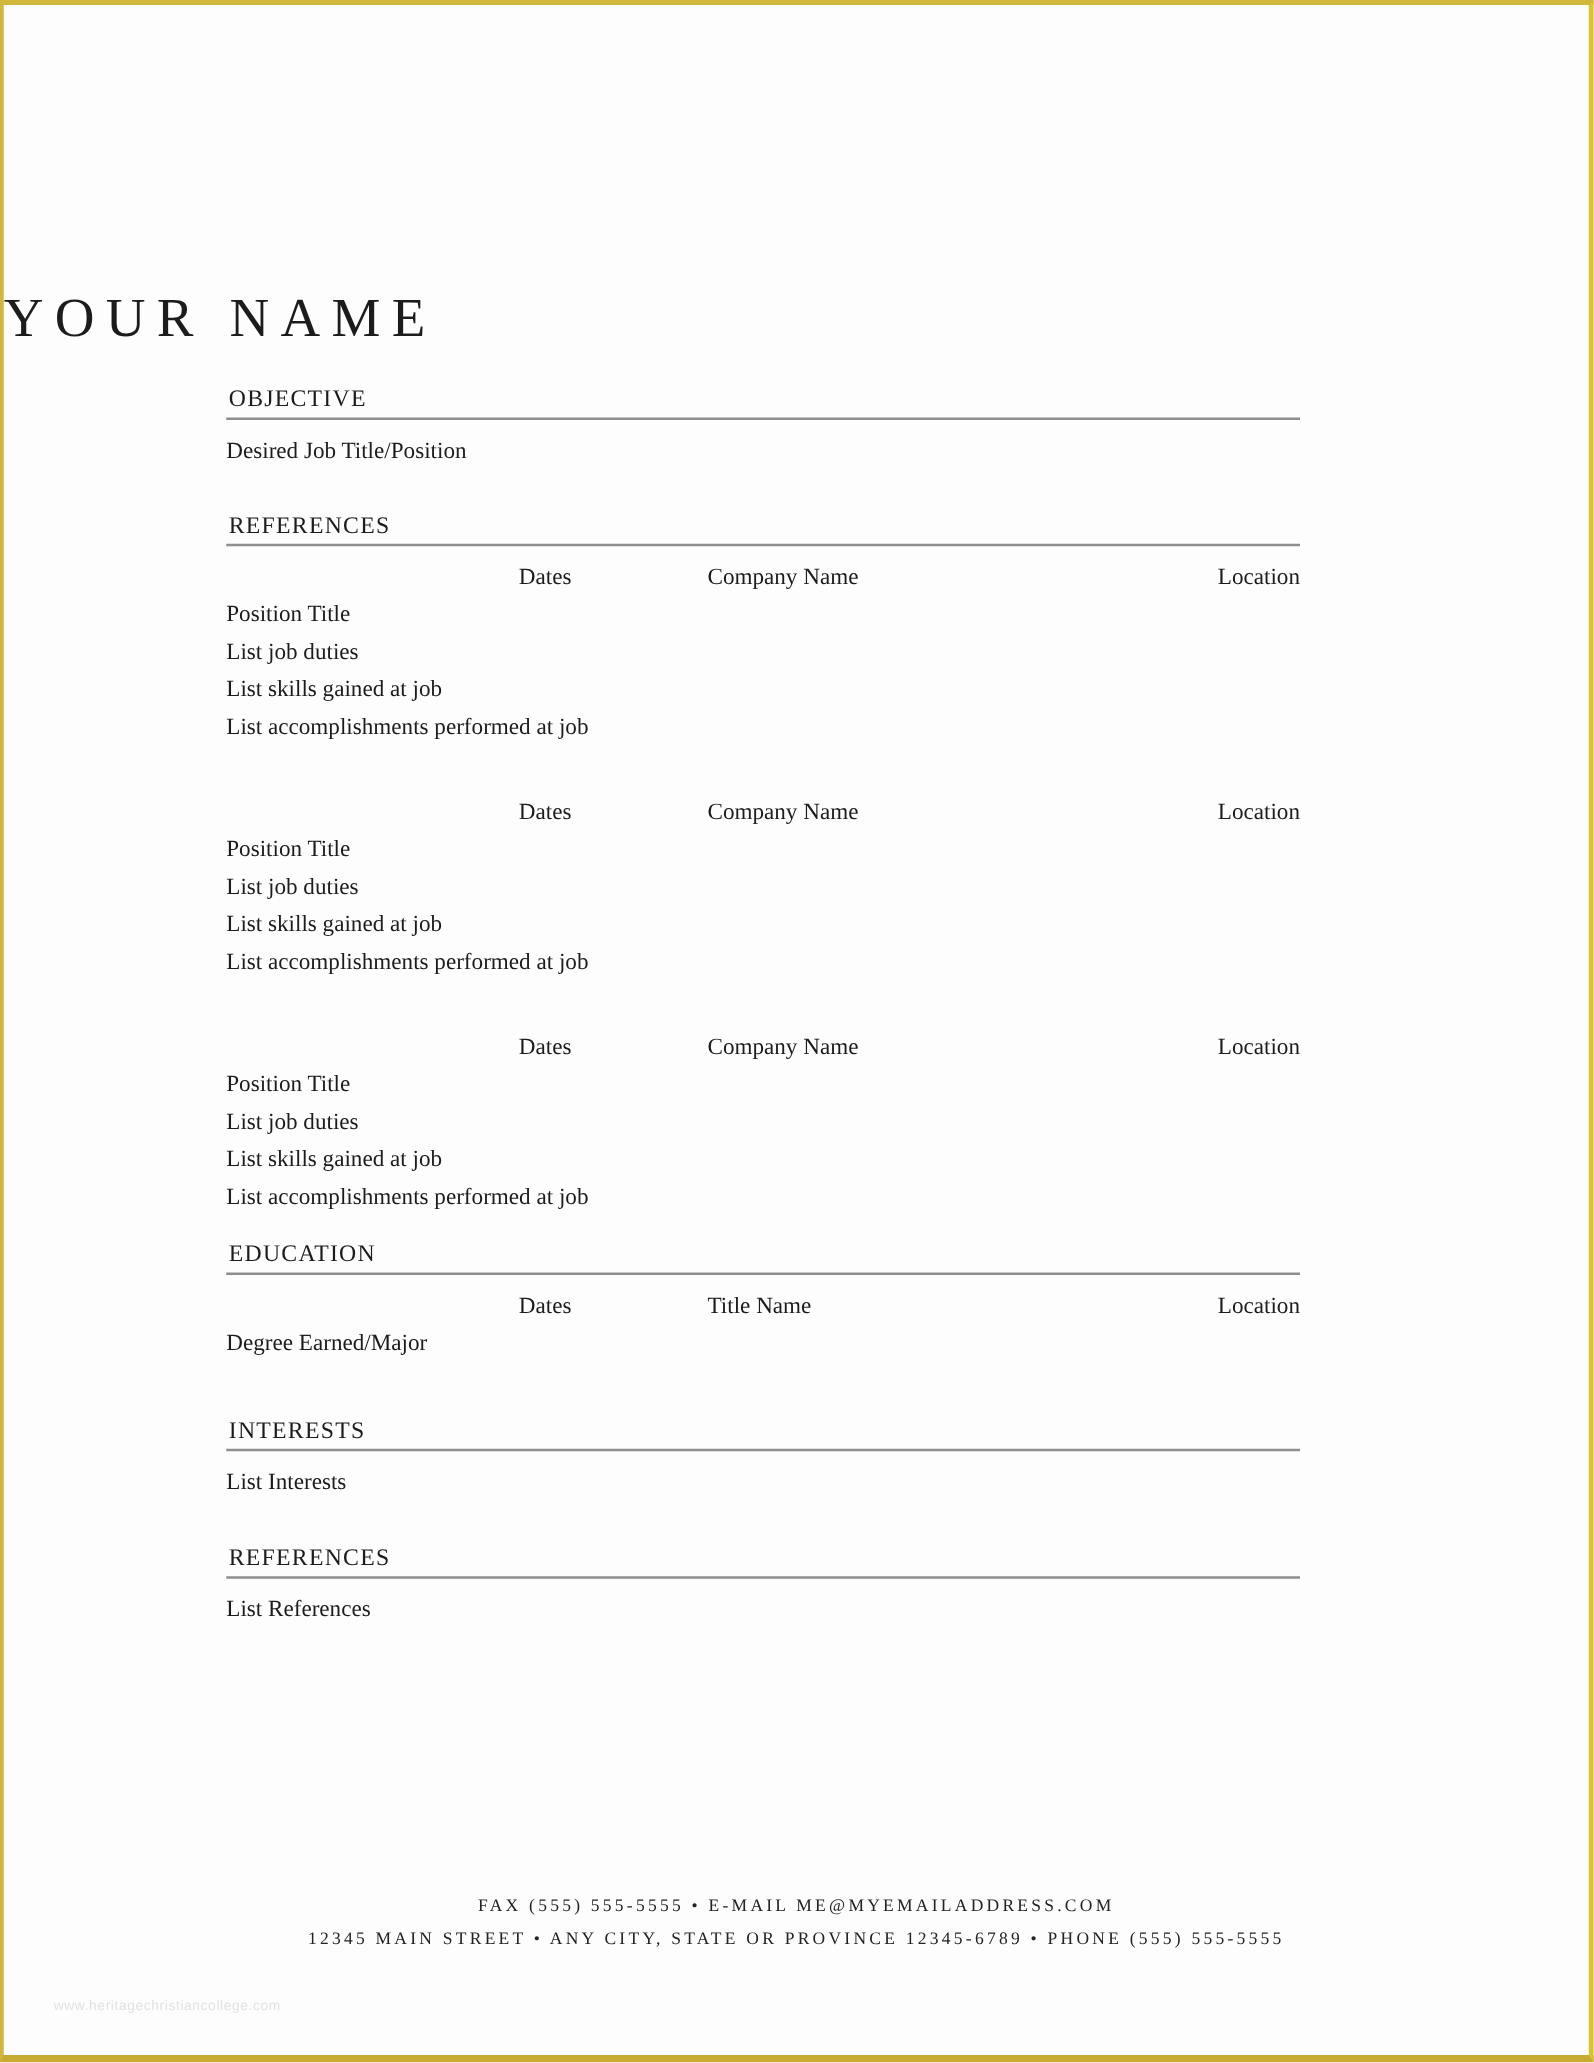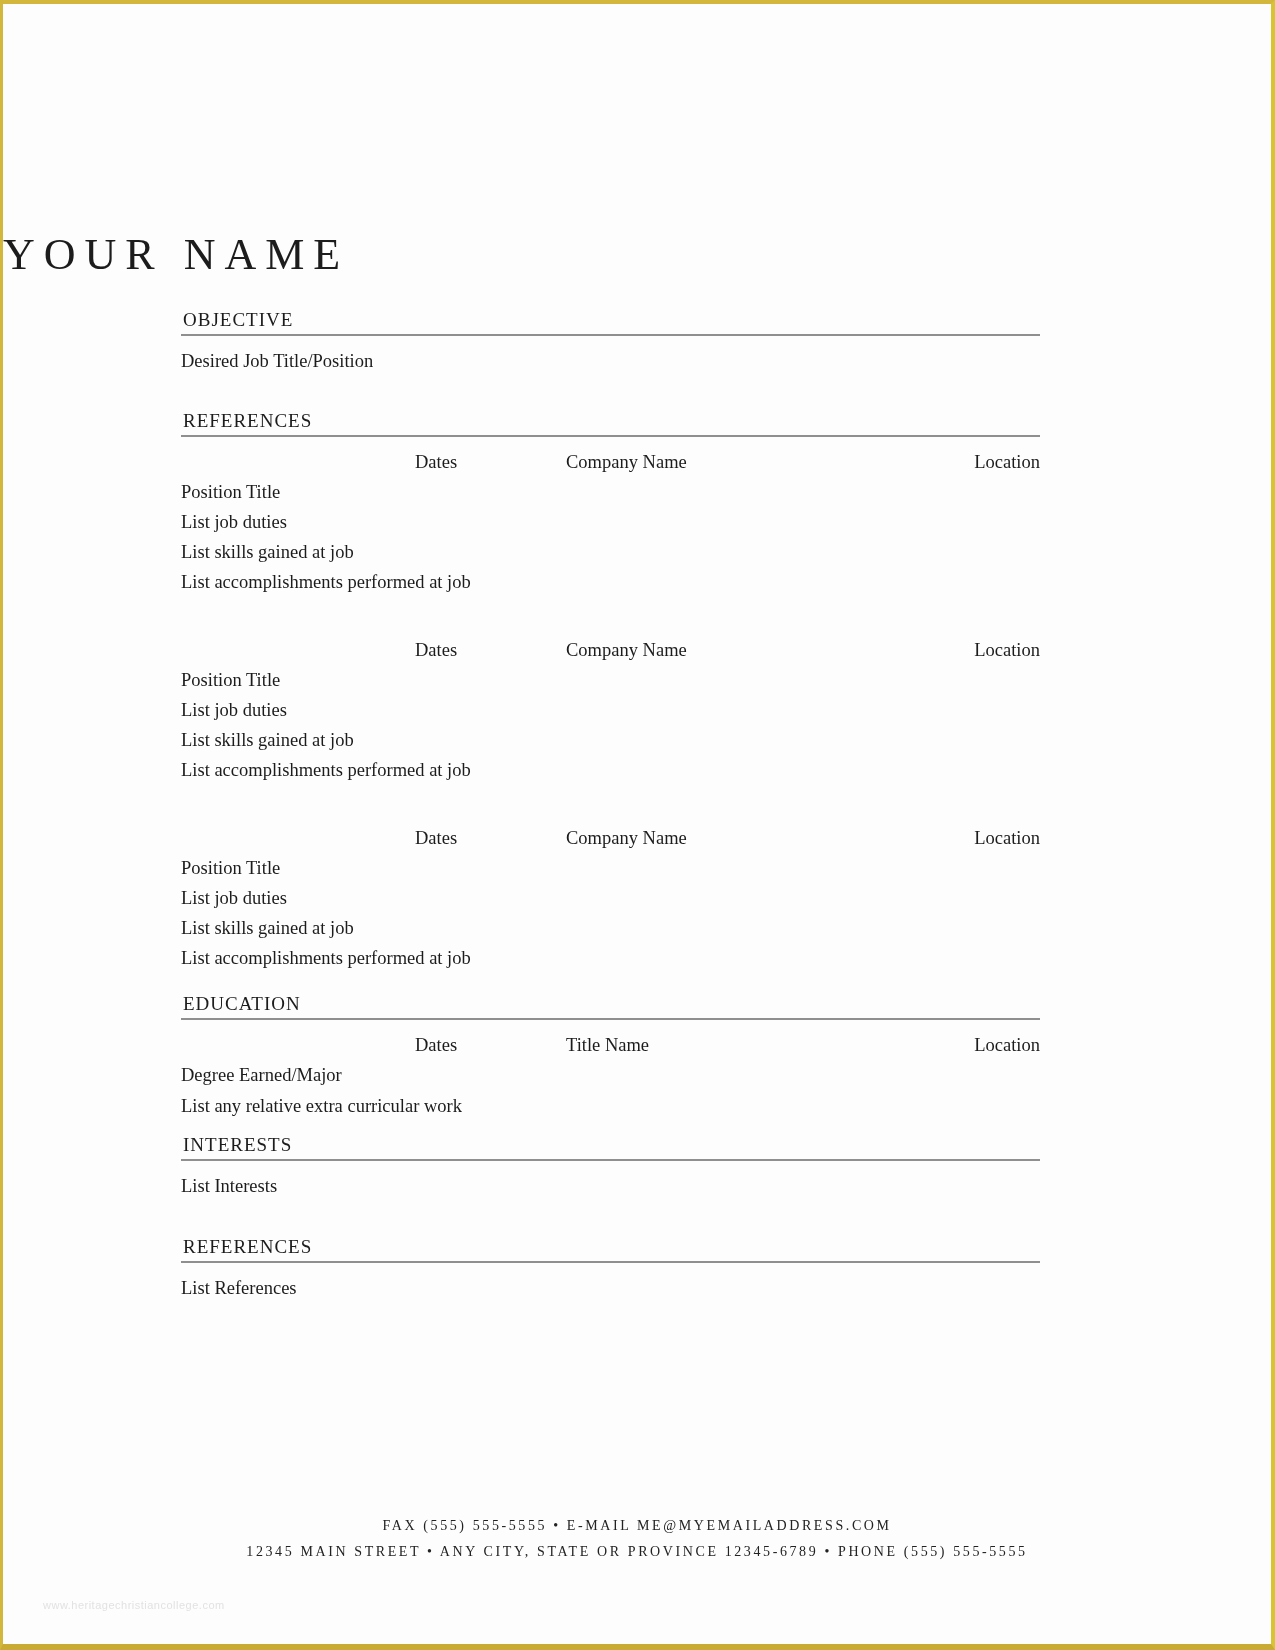--- a/index.html
+++ b/index.html
@@ -158,21 +158,20 @@
 
   <div class="content-section sec-education">
     <h2 class="sec-heading">EDUCATION</h2>
     <div class="sec-rule"></div>
     <div class="cols-row first-line">
       <span class="col-dates">Dates</span>
       <span class="col-company">Title Name</span>
       <span class="col-location">Location</span>
     </div>
     <div class="body-line">Degree Earned/Major</div>
-    <div class="body-line edu-extra">List any relative extra curricular work</div>
   </div>
 
   <div class="content-section sec-references">
     <h2 class="sec-heading">REFERENCES</h2>
     <div class="sec-rule"></div>
     <div class="body-line first-line">List References</div>
   </div>
 
   <div class="content-section sec-interests">
     <h2 class="sec-heading">INTERESTS</h2>

